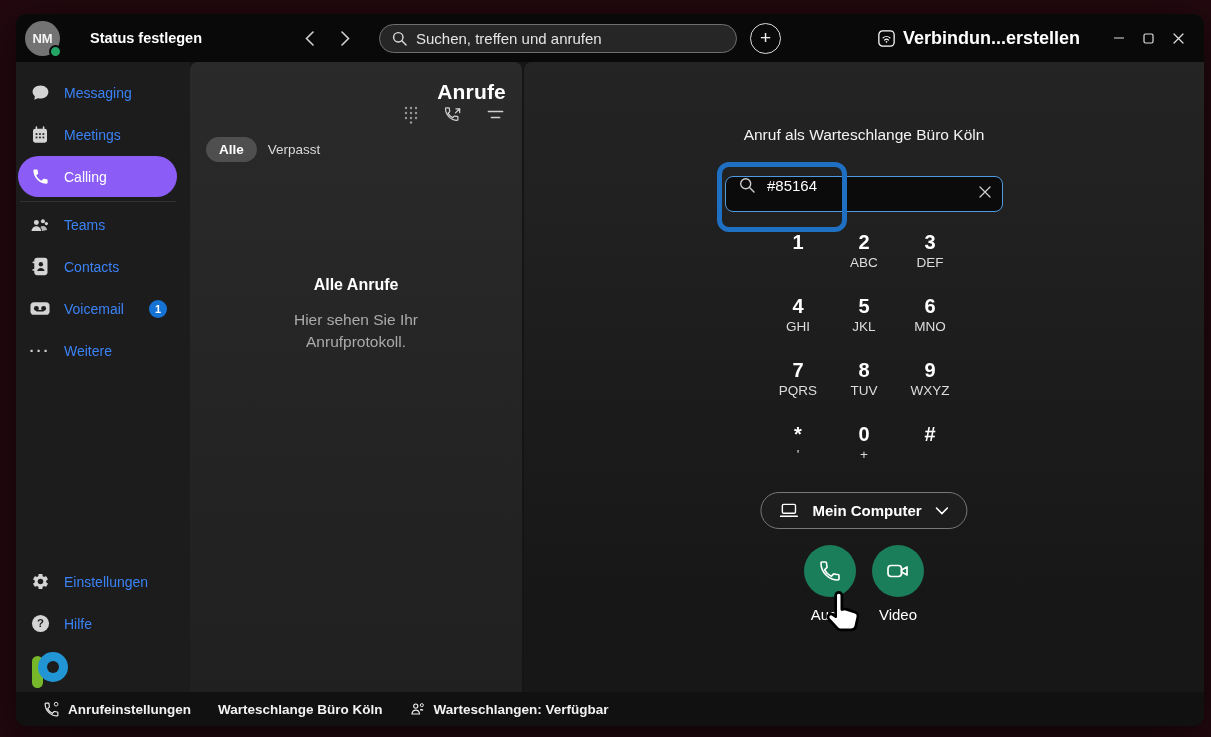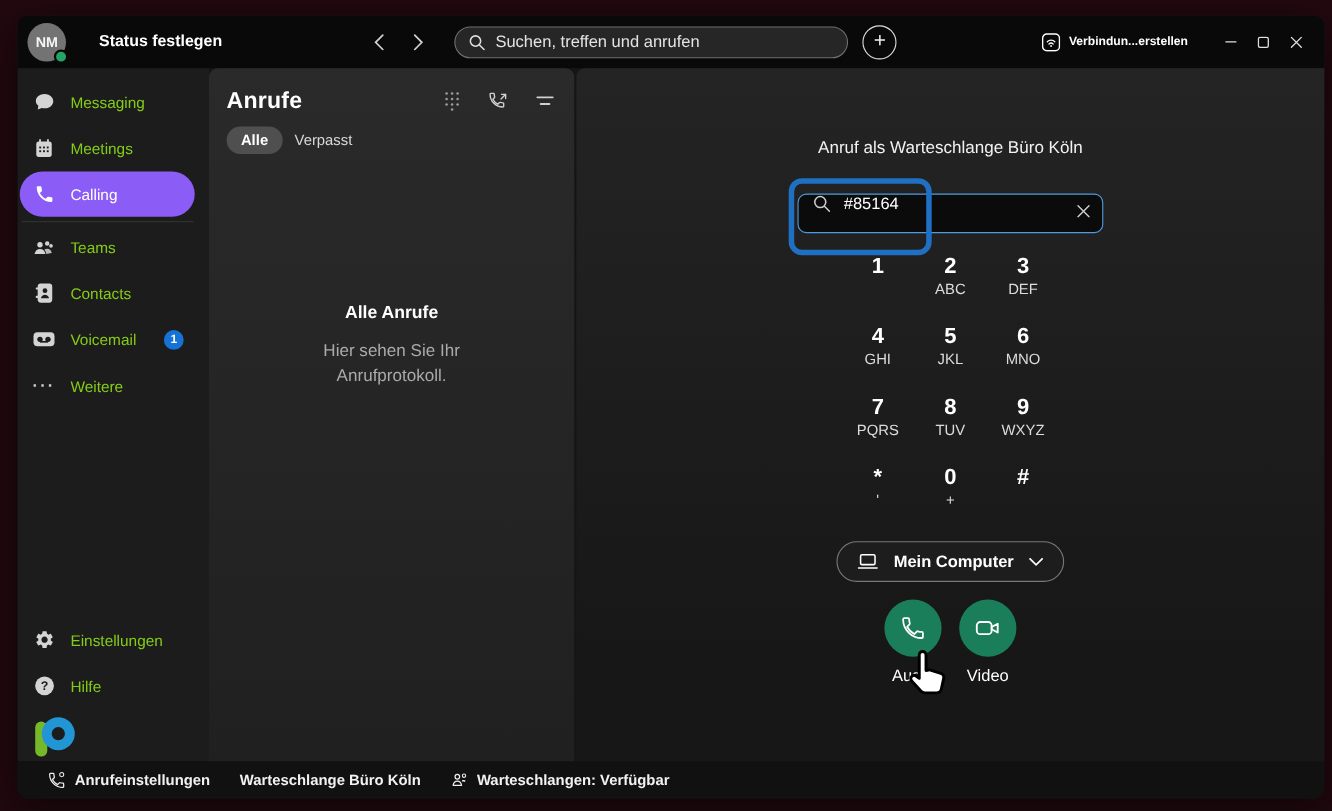--- a/index.html
+++ b/index.html
@@ -30,43 +30,43 @@
   .presence { position:absolute; right:-2px; bottom:-2px; width:13px; height:13px;
     border-radius:50%; background:#23a566; border:2px solid #090909; }
   .status-label { color:#ffffff; font-size:14.5px; font-weight:600; margin-left:30px; }
   .nav-arrows { margin-left:auto; display:flex; gap:14px; }
   .nav-arrow { width:22px; height:22px; background:none; border:none; color:#cfcfcf; display:flex; align-items:center; justify-content:center; cursor:pointer; }
   .search-pill { margin-left:22px; width:358px; height:29px; border-radius:15px; background:#262626;
     border:1px solid #6f6f6f; display:flex; align-items:center; padding:0 12px; gap:9px; color:#e4e4e4; font-size:15px; }
   .plus-btn { margin-left:13px; width:31px; height:31px; border-radius:50%; border:1.4px solid #dcdcdc;
     background:none; color:#ececec; font-size:19px; line-height:1; display:flex; align-items:center; justify-content:center; cursor:pointer; padding-bottom:2px; }
   .connect-btn { margin-left:auto; display:flex; align-items:center; gap:8px; background:none; border:none;
-    color:#ffffff; font-size:11px; font-weight:700; cursor:pointer; }
+    color:#ffffff; font-size:18px; font-weight:700; cursor:pointer; }
   .win-controls { display:flex; margin-left:24px; margin-right:10px; }
   .win-btn { width:30px; height:30px; background:none; border:none; color:#e0e0e0; display:flex; align-items:center; justify-content:center; cursor:pointer; }
   
   .main { flex:1; display:flex; background:#151515; min-height:0; }
   
   .sidebar { width:174px; flex:0 0 174px; background:#1c1c1c; display:flex; flex-direction:column; padding-top:10px; }
   .nav-item { height:41px; margin:0 13px 1px 2px; border-radius:21px; display:flex; align-items:center;
     padding-left:12px; background:none; border:none; cursor:pointer; width:159px; text-align:left; }
   .nav-item.active { background:#8b5cf6;text-align:center; }
   .nav-icon { width:20px; height:20px; display:flex; align-items:center; justify-content:center; flex:0 0 20px; }
-  .nav-label { color:#84cc16; font-size:14px; margin-left:14px; white-space:nowrap; }
+  .nav-label { color:#3b82f6; font-size:14px; margin-left:14px; white-space:nowrap; }
   .nav-item.active .nav-label { color:#ffffff; }
   .nav-divider { height:1px; background:#333333; margin:3px 14px 2px 4px; }
   .more-glyph { color:#cfcfcf; font-size:15px; font-weight:bold; letter-spacing:2px; line-height:10px; }
   .badge { margin-left:auto; margin-right:10px; min-width:18px; height:18px; border-radius:9px; background:#1673d6;
     color:#ffffff; font-size:11px; font-weight:bold; display:flex; align-items:center; justify-content:center; padding:0 5px; }
   .sidebar-footer { margin-top:auto; padding-bottom:4px; }
   .app-logo { margin:4px 0 0 14px; width:40px; height:40px; position:relative; }
   
   .panel-calls { width:332px; flex:0 0 332px; margin-right:2px; border-radius:8px 8px 0 0;
     background:linear-gradient(#2a2a2a,#202020); position:relative; padding:18px 16px 0 16px; }
-  .calls-header { display:flex; align-items:center; }
+  .calls-header { display:flex; align-items:flex-end;flex-direction:column; }
   .calls-title { color:#ffffff; font-size:21px; font-weight:bold; letter-spacing:.2px; }
   .calls-header-icons { margin-left:auto; display:flex; gap:20px; align-items:center; }
   .icon-btn { background:none; border:none; padding:0; cursor:pointer; display:flex; align-items:center; justify-content:center; width:22px; height:22px; }
   .calls-tabs { display:flex; align-items:center; margin-top:11px; gap:1px; }
   .tab-pill { height:25px; padding:0 13px; border-radius:13px; border:none; background:#4f4f4f;
     color:#ffffff; font-size:13.5px; font-weight:600; cursor:pointer; }
   .tab-plain { background:none; border:none; color:#d9d9d9; font-size:13.5px; padding:0 10px; cursor:pointer; }
   .calls-empty { position:absolute; top:214px; left:0; right:0; text-align:center; }
   .empty-title { color:#ffffff; font-size:16px; font-weight:bold; }
   .empty-text { margin-top:15px; color:#ababab; font-size:15.5px; line-height:1.42; }

